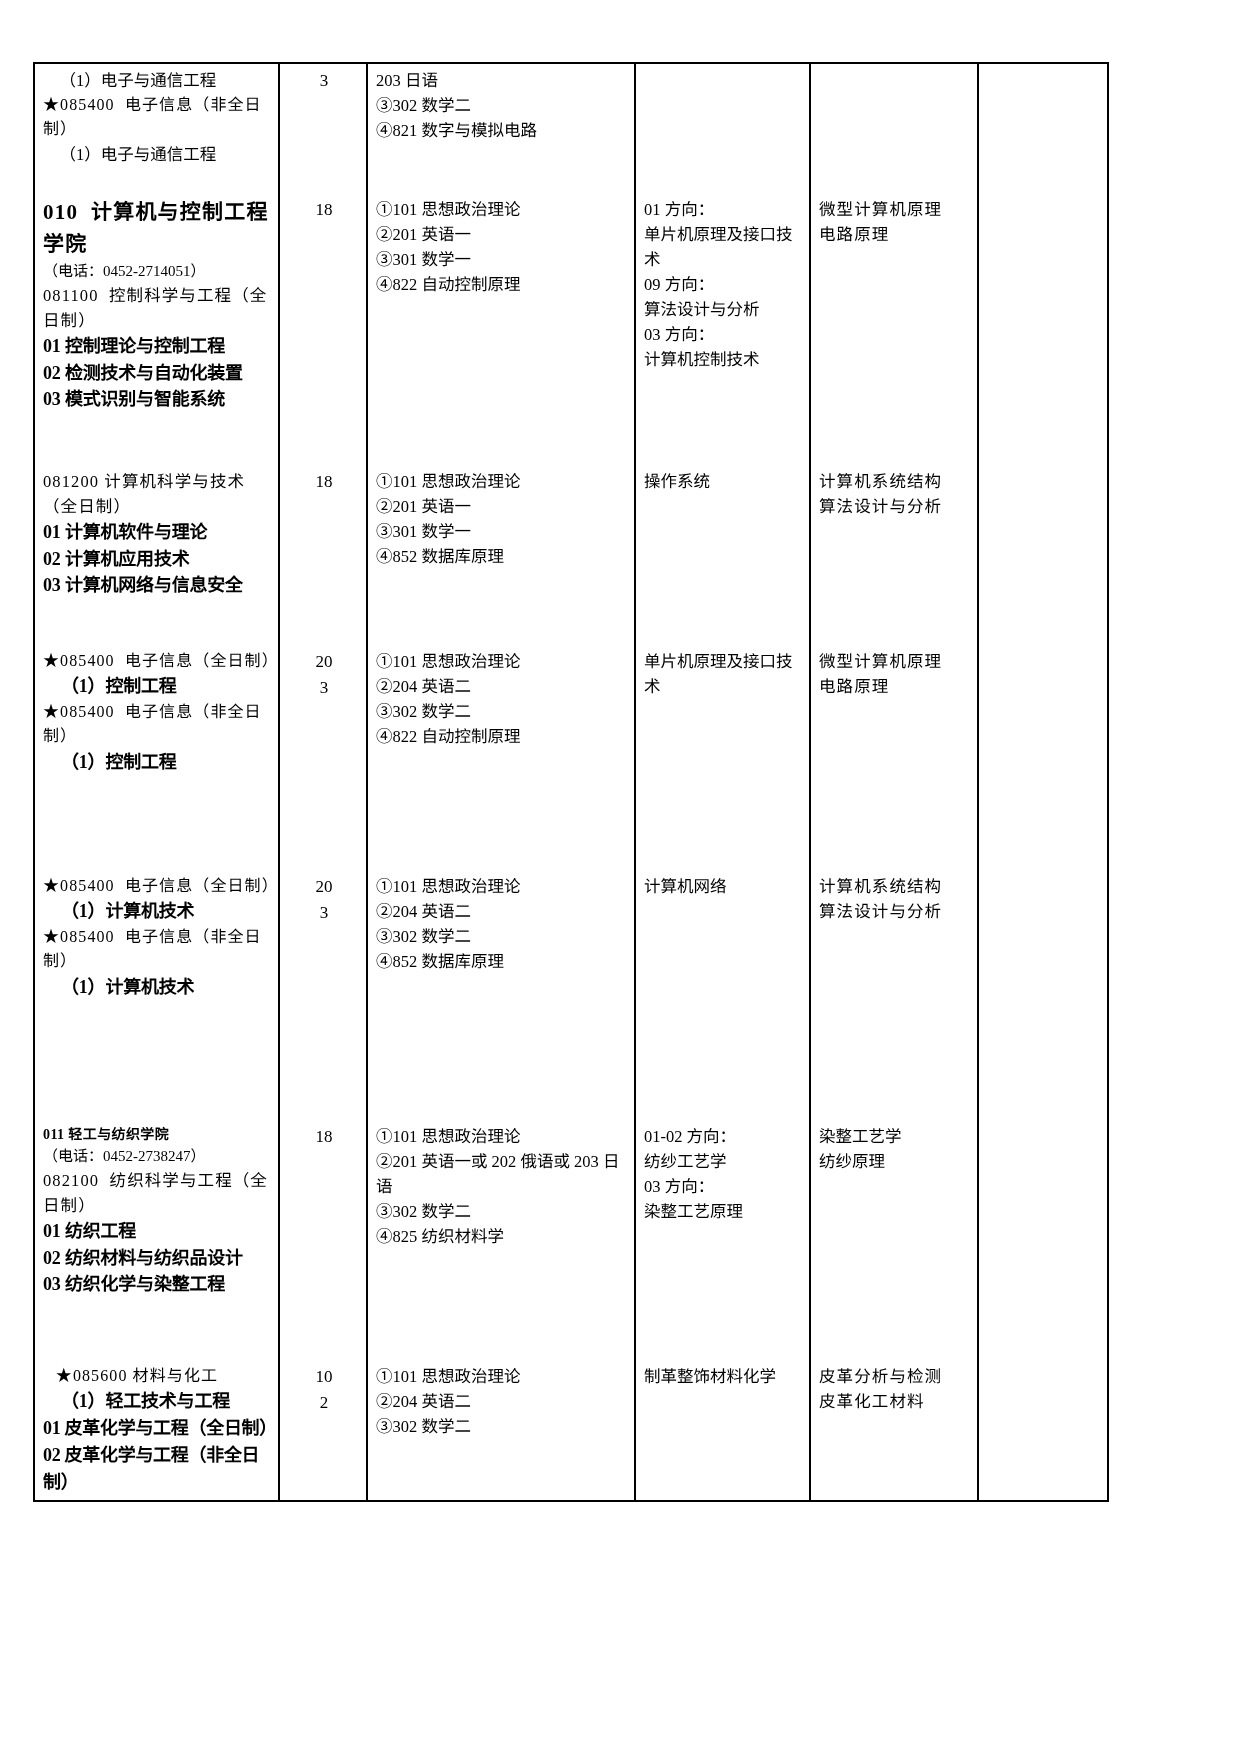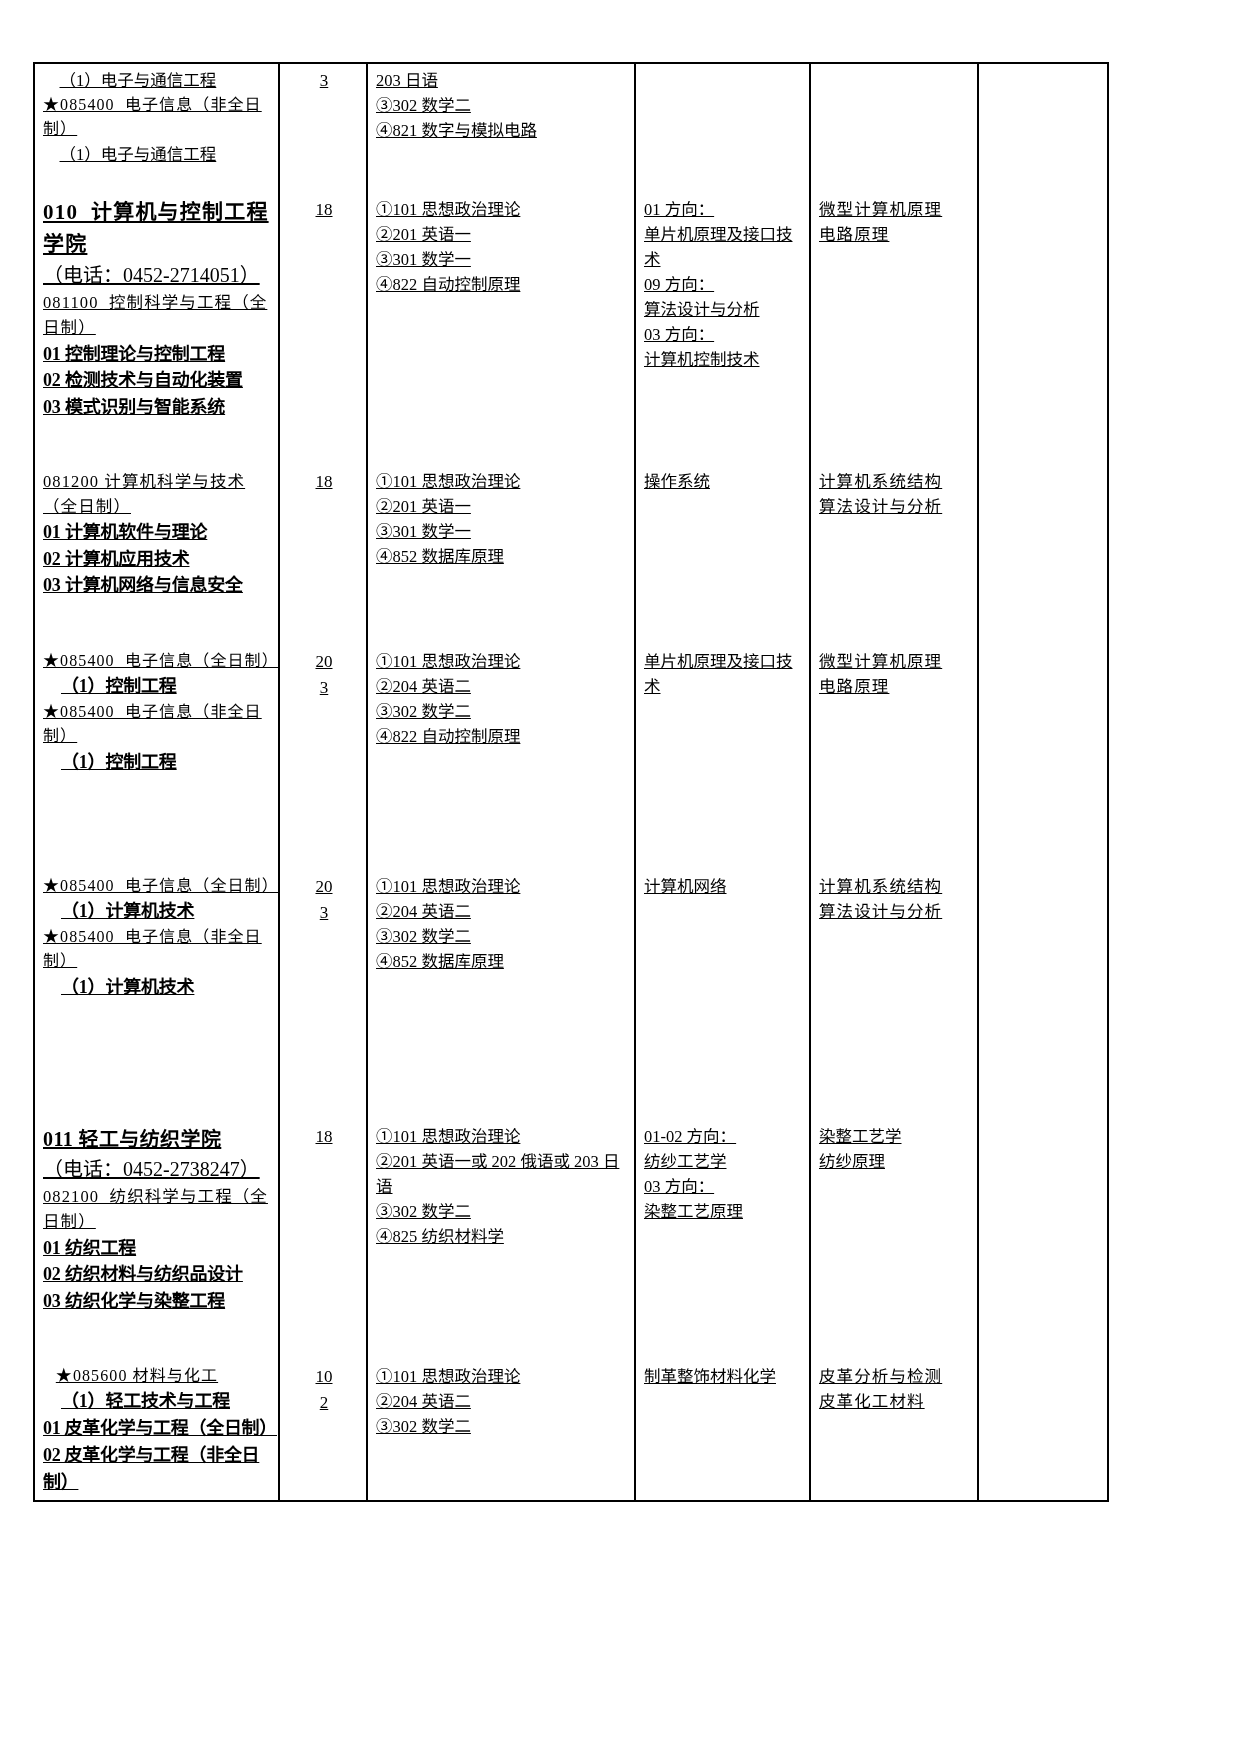--- a/index.html
+++ b/index.html
@@ -38,21 +38,20 @@
   table.catalog col.c-remark  { width: 130px; }
 
   table.catalog td {
     border-left: 2px solid #000;
     border-right: 2px solid #000;
     vertical-align: top;
     padding: 4px 6px 4px 8px;
     font-size: 16.5px;
     line-height: 1.52;
     word-break: break-all;
-    text-decoration: underline;
   }
   td.quota-cell {
     text-align: center;
     padding-left: 0;
     padding-right: 0;
   }
   .quota-val {
     display: block;
     font-size: 17px;
     font-family: "Liberation Serif", serif;
@@ -74,25 +73,25 @@
     letter-spacing: -0.3px;
   }
   .ln.dept {
     font-weight: bold;
     font-size: 21px;
     letter-spacing: 1.2px;
     line-height: 1.5;
   }
   .ln.dept-sm {
     font-weight: bold;
-    font-size: 20px;
+    font-size: 14px;
     letter-spacing: 0.4px;
     line-height: 1.5;
   }
-  .ln.phone { font-size: 20px; }
+  .ln.phone { font-size: 15px; }
   .ln.wide { letter-spacing: 1.1px; }
   .star { font-size: 16px; }
 
   
   .pad-xs { height: 8px; }
   .pad-s  { height: 20px; }
   .pad-m  { height: 40px; }
   .pad-l  { height: 64px; }
 </style>
 </head>

